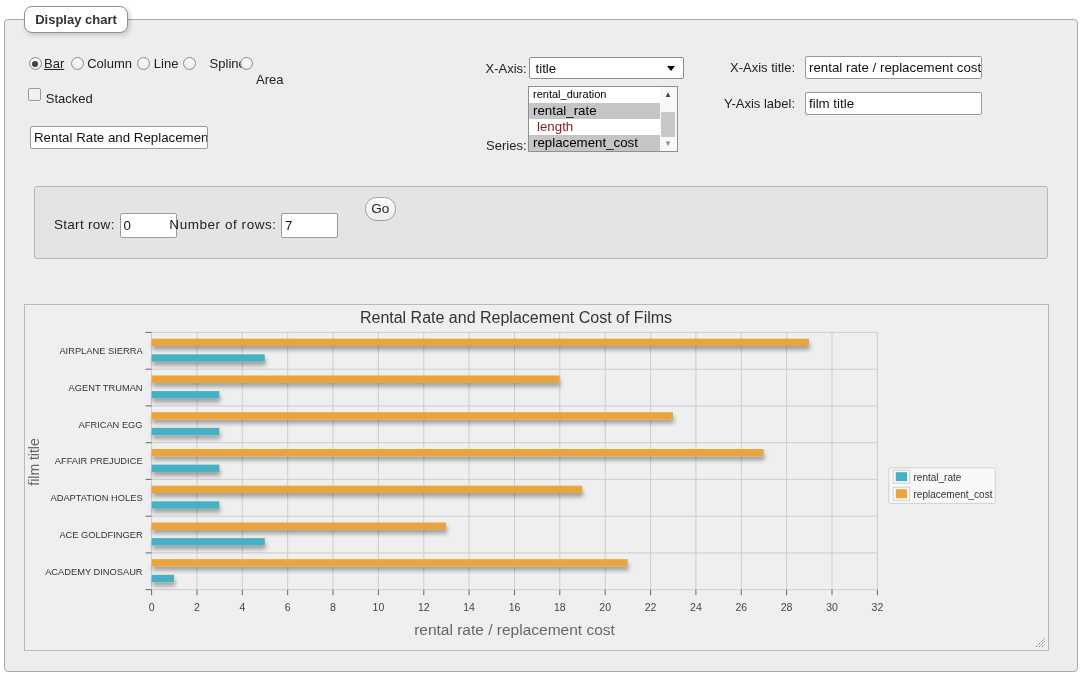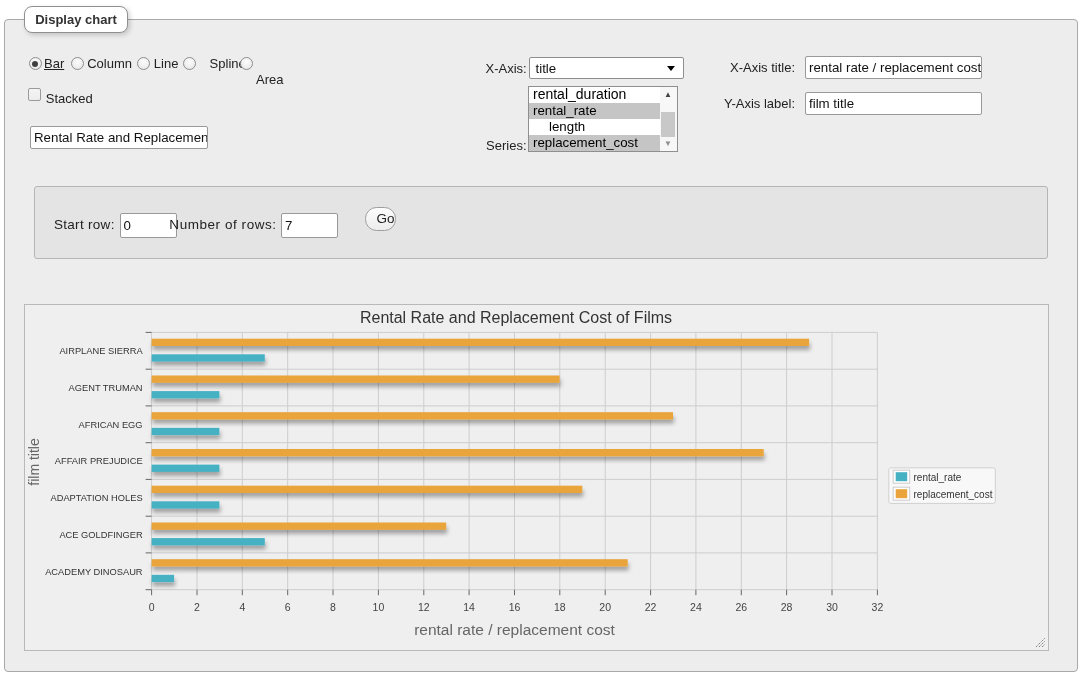--- a/index.html
+++ b/index.html
@@ -37,43 +37,43 @@
   <input class="txt" style="left: 30px; top: 126px; width: 178px; height: 23px;" value="Rental Rate and Replacement Cost of Films">
 
   <span class="lbl" style="right:554.3px;top:61px;">X-Axis:</span>
   <div class="abs" style="left:528.5px;top:57px;width:155px;height:22px;background:#fff;border:1px solid #8f8f8f;border-radius:2px;">
     <span style="position:absolute;left:6px;top:3px;font-size:13.3px;color:#111;text-align:center;">title</span>
     <span style="position:absolute;right:8px;top:8px;width:0;height:0;border-left:4.5px solid transparent;border-right:4.5px solid transparent;border-top:5px solid #000;"></span>
   </div>
 
   <span class="lbl" style="right:554.5px;top:138px;">Series:</span>
   <div class="abs" style="left:528px;top:86px;width:149.5px;height:66px;background:#fff;border:1px solid #8f8f8f;overflow:hidden;">
-    <div style="position:absolute;left:0;top:0;right:17px;height:16px;font-size:14px;line-height:15.5px;color:#000;padding-left:4px;">rental_duration</div>
+    <div style="position:absolute;left:0;top:0;right:17px;height:16px;font-size:11px;line-height:15.5px;color:#000;padding-left:4px;">rental_duration</div>
     <div style="position:absolute;left:0;top:16px;right:17px;height:16px;font-size:13.3px;line-height:15.5px;color:#000;padding-left:4px;background:#c5c5c5;">rental_rate</div>
-    <div style="position:absolute;left:0;top:32px;right:17px;height:24px;font-size:13.3px;line-height:15.5px;color:#000000;padding-left:20px;">length</div>
+    <div style="position:absolute;left:0;top:32px;right:17px;height:24px;font-size:13.3px;line-height:15.5px;color:#7f1d1d;padding-left:8px;">length</div>
     <div style="position:absolute;left:0;top:48px;right:17px;height:16px;font-size:13.3px;line-height:15.5px;color:#000;padding-left:4px;background:#c5c5c5;">replacement_cost</div>
     <div style="position:absolute;right:0;top:0;width:17px;height:64px;background:#f7f7f7;">
       <div style="position:absolute;left:0;top:0;width:17px;height:15px;text-align:center;font-size:8px;line-height:15px;color:#444;">▲</div>
       <div style="position:absolute;left:1.5px;top:25px;width:14px;height:25px;background:#c8c8c8;"></div>
       <div style="position:absolute;left:0;bottom:0;width:17px;height:15px;text-align:center;font-size:8px;line-height:15px;color:#8f8f8f;">▼</div>
     </div>
   </div>
 
   <span class="lbl" style="right:286px;top:60px;">X-Axis title:</span>
   <input class="txt" style="left: 805px; top: 55.5px; width: 177px; height: 23px;" value="rental rate / replacement cost">
   <span class="lbl" style="right:286px;top:96px;">Y-Axis label:</span>
   <input class="txt" style="left: 805px; top: 91.5px; width: 177px; height: 23px;" value="film title">
 
   <div class="abs" style="left:34px;top:186px;width:1014px;height:73px;background:#e4e4e4;border:1px solid #b5b5b5;border-radius:3px;"></div>
   <span class="lbl" style="right:966.3px;top:217px;font-size:13.5px;letter-spacing:0.3px;">Start row:</span>
   <input class="txt" style="left: 119.5px; top: 212.5px; width: 57px; height: 25px;" value="0">
   <span class="lbl" style="right:804.4px;top:217px;font-size:13.5px;letter-spacing:0.55px;">Number of rows:</span>
   <input class="txt" style="left: 281px; top: 212.5px; width: 57px; height: 25px;" value="7">
-  <div class="abs" style="left:365px;top:207px;width:30.5px;height:23.5px;border:1px solid #9e9e9e;border-radius:11.5px;
-    background:linear-gradient(#fdfdfd,#ececec);font-size:13.5px;color:#222;text-align:right;line-height:21.5px;">Go</div>
+  <div class="abs" style="left:365px;top:197px;width:30.5px;height:23.5px;border:1px solid #9e9e9e;border-radius:11.5px;
+    background:linear-gradient(#fdfdfd,#ececec);font-size:13.5px;color:#222;text-align:center;line-height:21.5px;">Go</div>
 
   <div class="abs" style="left:24px;top:304px;width:1025px;height:347px;background:#efefef;border:1px solid #b9b9b9;">
 <svg width="1025" height="347" viewBox="0 0 1025 347" style="position:absolute;left:0;top:0;font-family:'Liberation Sans',sans-serif;">
 <defs>
           <filter id="bsh" x="-20%" y="-60%" width="140%" height="260%">
             <feDropShadow dx="1" dy="4" stdDeviation="2" flood-color="#000000" flood-opacity="0.33"></feDropShadow>
           </filter>
         </defs>
 <line x1="126.6" y1="27.4" x2="126.6" y2="284.7" stroke="#cdcdcd" stroke-width="1"></line>
 <line x1="172.0" y1="27.4" x2="172.0" y2="284.7" stroke="#cdcdcd" stroke-width="1"></line>

